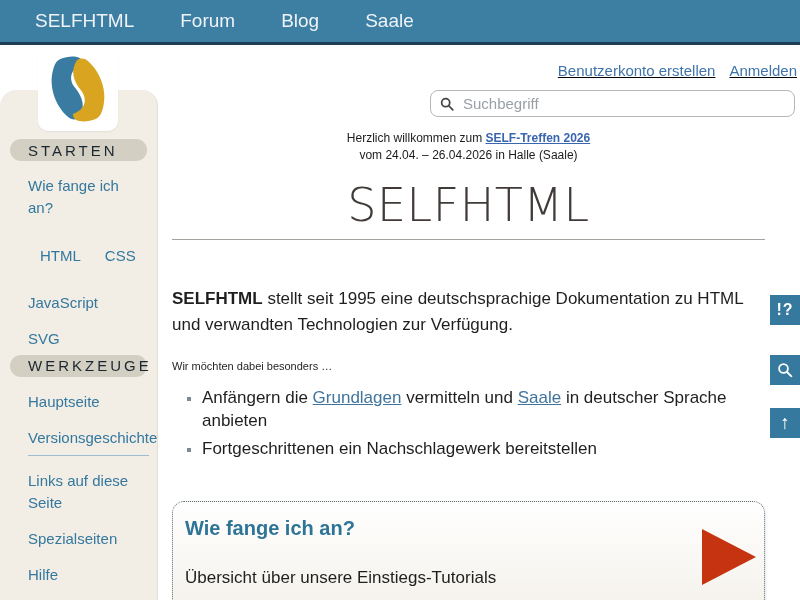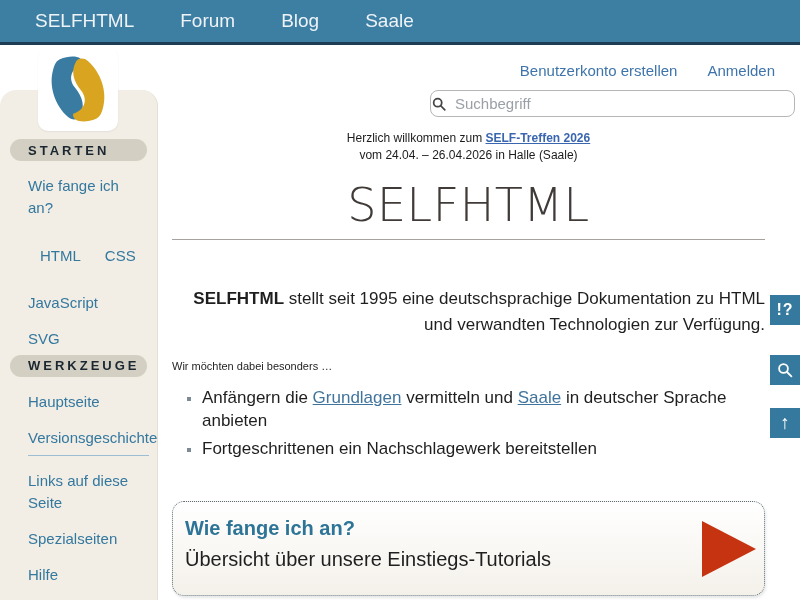--- a/index.html
+++ b/index.html
@@ -12,30 +12,31 @@
   
   .topbar {
     position:absolute; top:0; left:0; width:800px; height:45px;
     background:#3d7ea3; border-bottom:3px solid #1e3d55;
     display:flex; align-items:center; gap:46px; padding-left:35px;
   }
   .topbar .nav-item { color:#eef3f7; font-size:19px; cursor:pointer; }
 
   
   .account-links {
-    position:absolute; top:62px; right:25px; display:flex; gap:30px;
+    position:absolute; top:62px; right:3px; display:flex; gap:14px;
     font-size:15px;
+    text-decoration:underline;
   }
   .account-links .acct-link { color:#3e74ab; cursor:pointer; }
 
   
   .searchbox {
     position:absolute; top:90px; left:430px; width:365px; height:27px;
     background:#fff; border:1px solid #b6b6b6; border-radius:8px;
-    display:flex; align-items:center; padding:0 1px; gap:7px;
+    display:flex; align-items:center; padding:0 9px; gap:7px;
   }
   .searchbox input {
     border:none; outline:none; flex:1; font-size:15px; color:#333;
     font-family:"Liberation Sans", sans-serif; background:transparent;
   }
   .searchbox input::placeholder { color:#9aa0a6; }
 
   
   .logo {
     position:absolute; top:47px; left:38px; width:80px; height:84px;
@@ -46,21 +47,21 @@
 
   
   .sidebar {
     position:absolute; top:90px; left:0; width:158px; height:510px;
     background:#f2eee6; border-radius:16px 16px 0 0;
     padding-top:49px; border-right:1px solid #e3dfd4;
   }
   .pill {
     margin:0 10px; height:22px; background:#d3cfc3; border-radius:12px;
     display:flex; align-items:center; padding-left:18px;
-    font-size:13px; font-weight:bold; letter-spacing:3px; color:#1b2730;
+    font-size:15px; font-weight:normal; letter-spacing:3px; color:#1b2730;
   }
   .side-link {
     display:block; margin:14px 10px 0 28px; font-size:15px; color:#34789e;
     cursor:pointer; line-height:1.45;
   }
   .side-row {
     display:flex; justify-content:space-between;
     margin:14px 10px 0 28px;
   }
   .side-row .side-link { margin:12px; }
@@ -70,41 +71,41 @@
   
   .main { position:absolute; left:172px; top:130px; width:593px; }
   .welcome { text-align:center; font-size:12px; color:#1c1c1c; line-height:1.4; }
   .welcome .treffen-link { color:#3a66b0; font-weight:bold; text-decoration:underline; cursor:pointer; }
   h1.page-title {
     margin:14px 0 0; text-align:center; font-size:46px; font-weight:300;
     color:#403b38; letter-spacing:0.5px; font-family:"DejaVu Sans", sans-serif;
     line-height:1.2;
   }
   .title-rule { border:none; border-top:1px solid #a6a29e; margin:6px 0 0; }
-  .intro { margin:46px 0 0; font-size:17px; line-height:1.55; color:#1f1f1f;text-align:right; }
+  .intro { margin:46px 0 0; font-size:17px; line-height:1.55; color:#1f1f1f; }
   .intro b { font-weight:bold; }
   .lead { margin:22px 0 0; font-size:11px; color:#1f1f1f; }
   ul.goals {
     margin:15px 0 0; padding-left:30px; font-size:17px; line-height:1.35;
     color:#1f1f1f; list-style:square;
   }
   ul.goals li { margin-bottom:5px; }
   ul.goals li::marker { color:#7c8a94; font-size:13px; }
   .inline-link { color:#41749c; text-decoration:underline; cursor:pointer; }
 
   
   .teaser {
     margin-top:40px; position:relative;
     border:1px dotted #5a6d77; border-radius:12px;
     background:linear-gradient(180deg,#ffffff,#f4f1ea);
     padding:15px 100px 24px 12px;
     box-shadow:1px 2px 3px rgba(0,0,0,0.10);
   }
   .teaser h2 { margin:0; font-size:20px; font-weight:bold; color:#2d7496; cursor:pointer; }
-  .teaser p  { margin:8px 0 0; font-size:20px; color:#1f1f1f; }
+  .teaser p  { margin:28px 0 0; font-size:17px; color:#1f1f1f; }
   .teaser .triangle {
     position:absolute; right:8px; top:50%; transform:translateY(-50%);
     width:0; height:0;
     border-top:28px solid transparent; border-bottom:28px solid transparent;
     border-left:54px solid #c63310;
   }
 
   
   .fab {
     position:absolute; right:0; width:30px; height:30px; background:#35799e;

